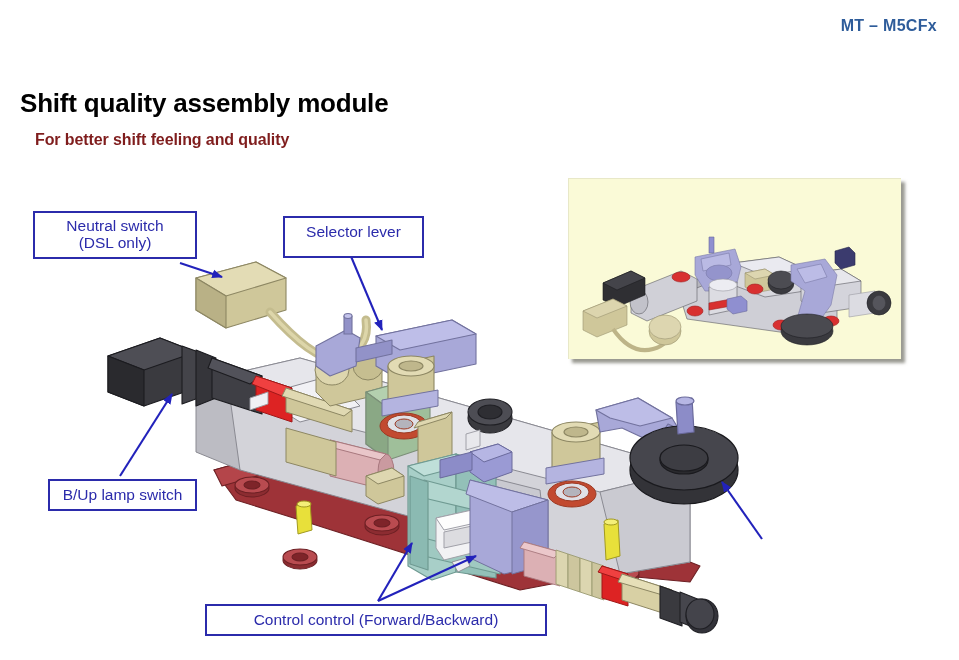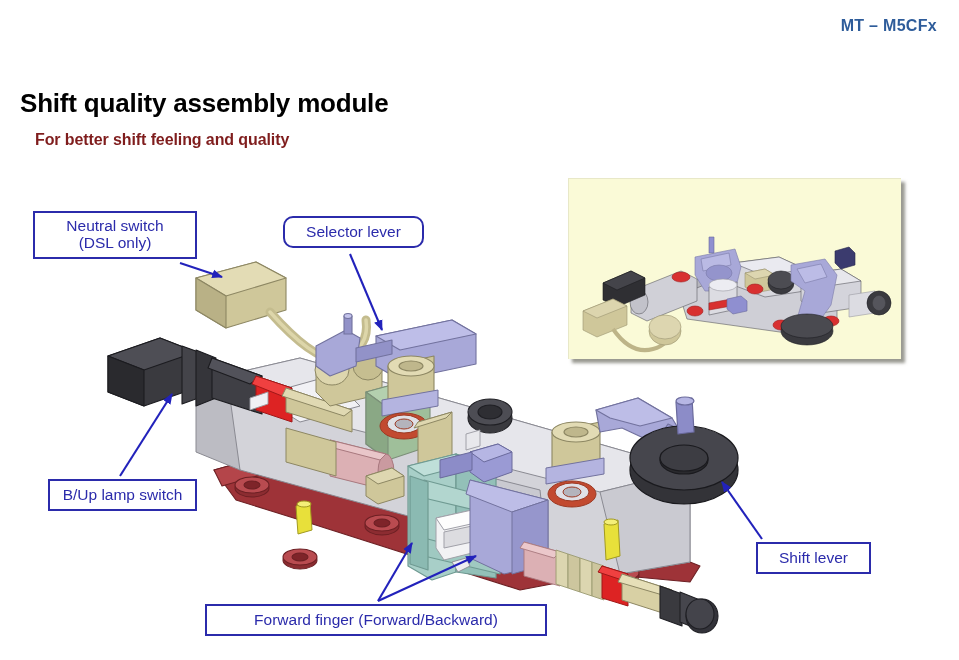--- a/index.html
+++ b/index.html
@@ -39,21 +39,21 @@
     color:#2b2bab;
     font-weight:normal;
     text-align:center;
     line-height:1.12;
     box-sizing:border-box;
     z-index:40;
     white-space:pre-line;
   }
 
   #co-neutral{left:33px;top:211px;width:164px;padding:4px 2px 5px;font-size:15.5px;}
-  #co-selector{left:283px;top:216px;width:141px;padding:5px 2px 6px;font-size:15.5px;border-radius:10px;}
+  #co-selector{left:283px;top:216px;width:141px;padding:5px 2px 16px;font-size:15.5px;}
   #co-bup{left:48px;top:479px;width:149px;padding:5px 2px 6px;font-size:15.5px;}
   #co-shift{left:756px;top:542px;width:115px;padding:5px 2px 6px;font-size:15.5px;}
   #co-finger{left:205px;top:604px;width:342px;padding:5px 2px 6px;font-size:15.5px;}
 
   
   .leaders{position:absolute;inset:0;z-index:35;pointer-events:none;}
 
   
   .inset{
     position:absolute;left:568px;top:178px;width:332px;height:180px;
@@ -400,16 +400,15 @@
 
       <line x1="378" y1="601" x2="412" y2="543"></line>
       <line x1="378" y1="601" x2="476" y2="556"></line>
     </g>
   </svg>
 
   <div class="callout" id="co-neutral">Neutral switch
 (DSL only)</div>
   <div class="callout" id="co-selector">Selector lever</div>
   <div class="callout" id="co-bup">B/Up lamp switch</div>
-  <div class="callout" id="co-shift">Shift lever</div>
-  <div class="callout" id="co-finger">Forward finger (Forward/Backward)</div>
+  <div class="callout" id="co-finger">Control control (Forward/Backward)</div>
 
 </div>
 
 </body></html>

